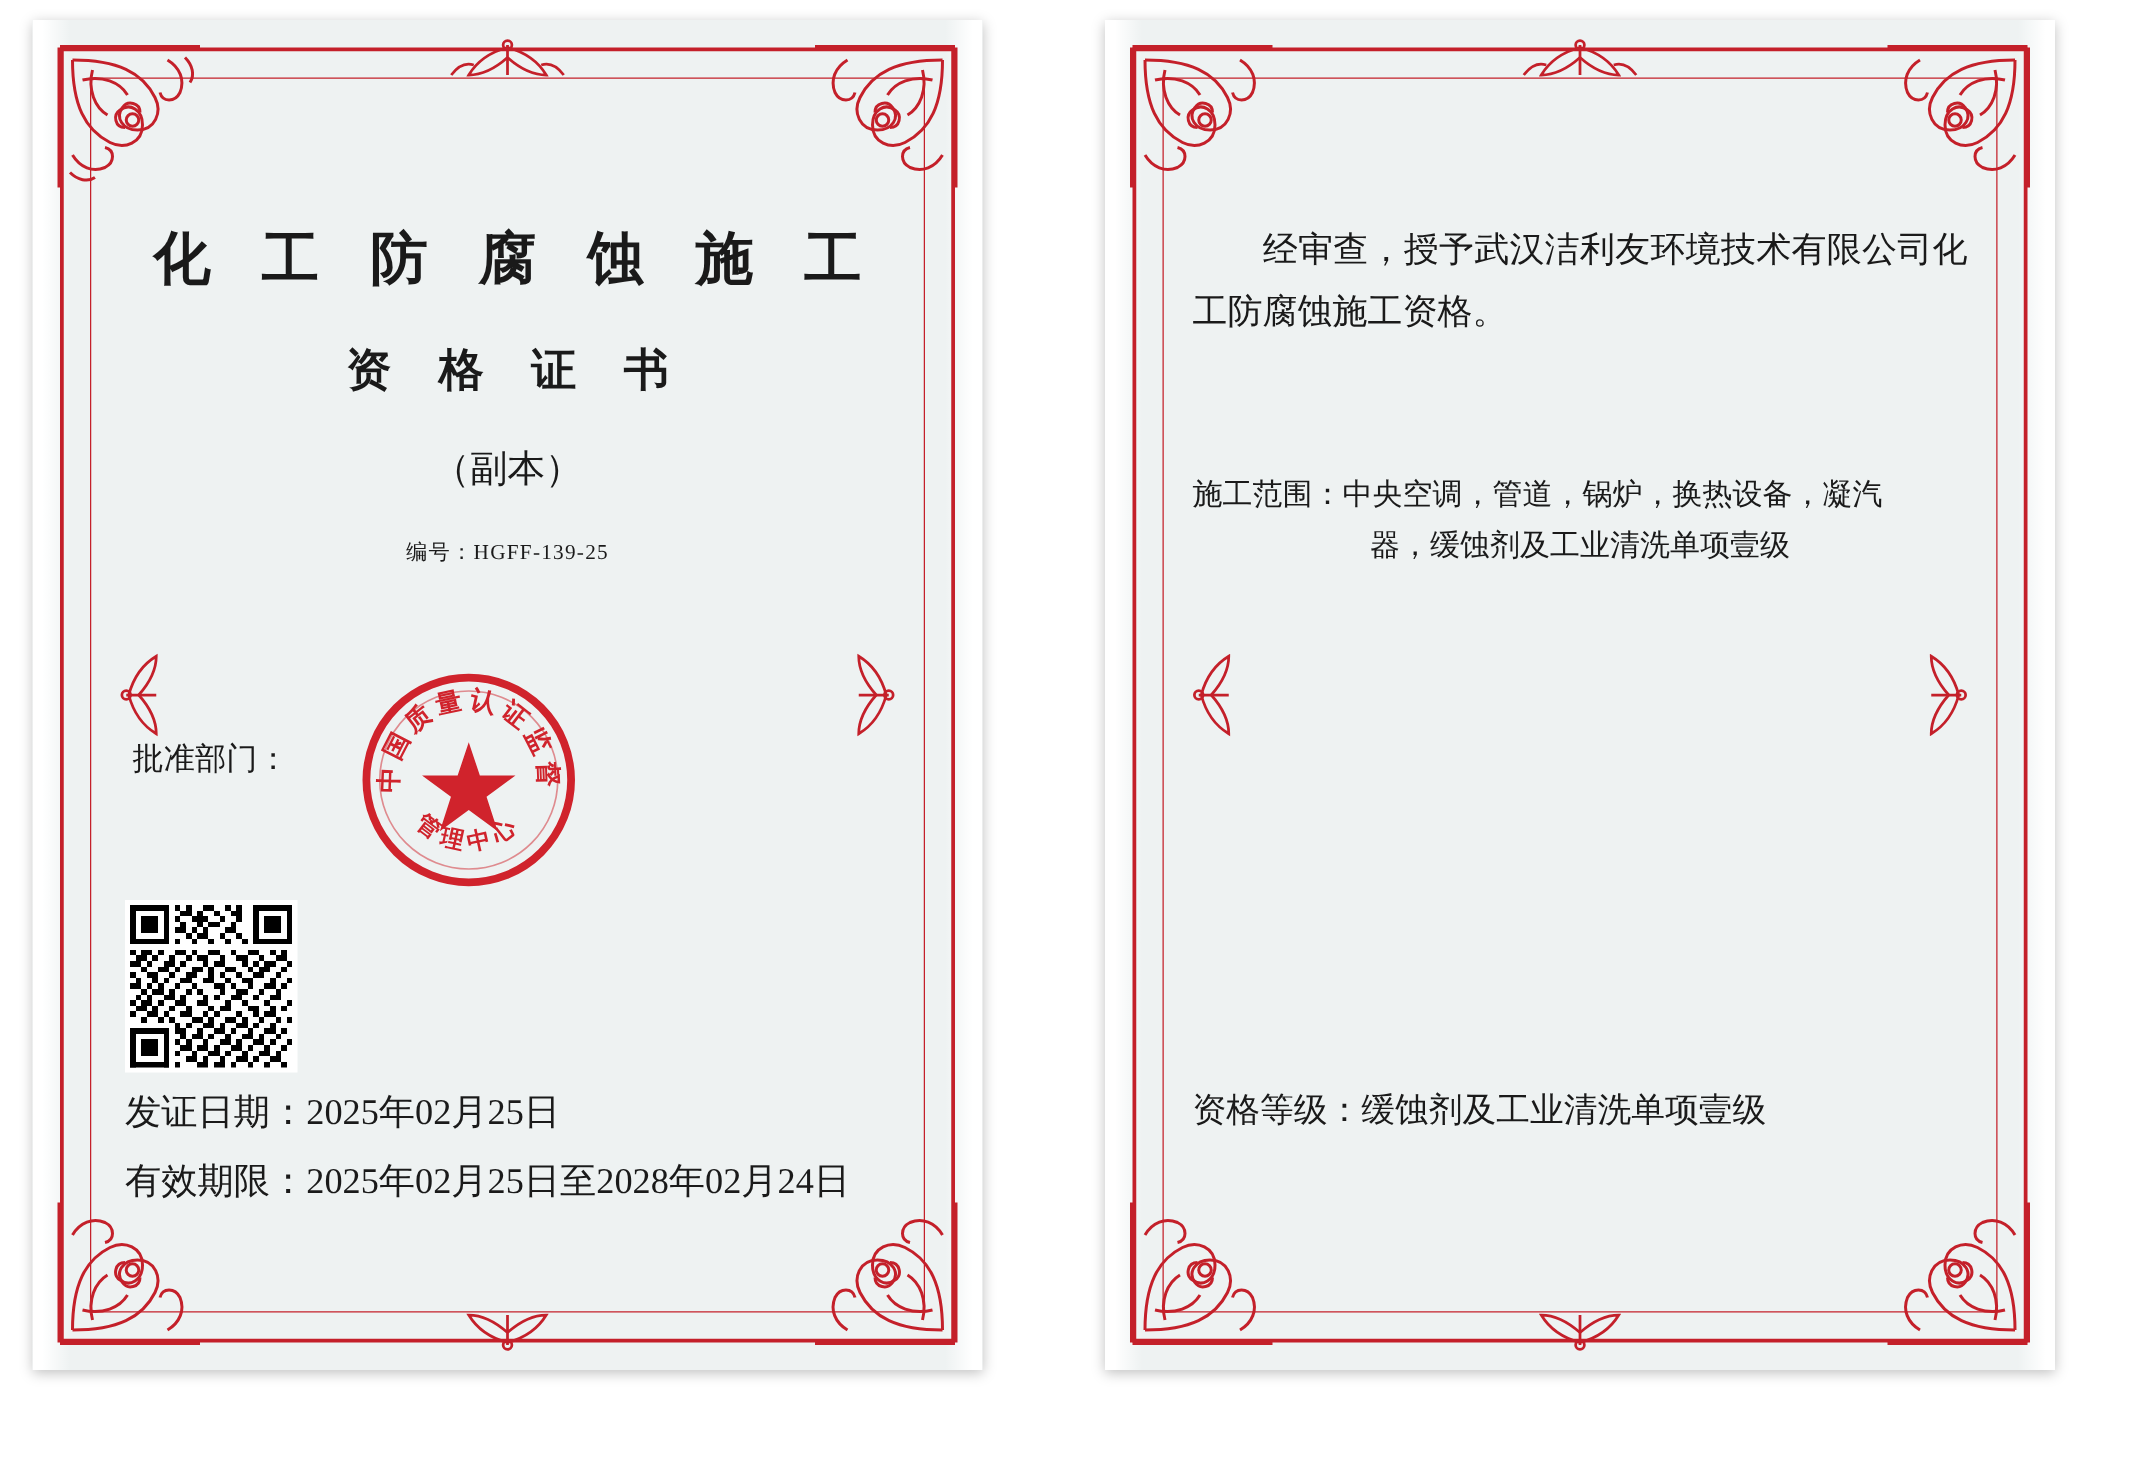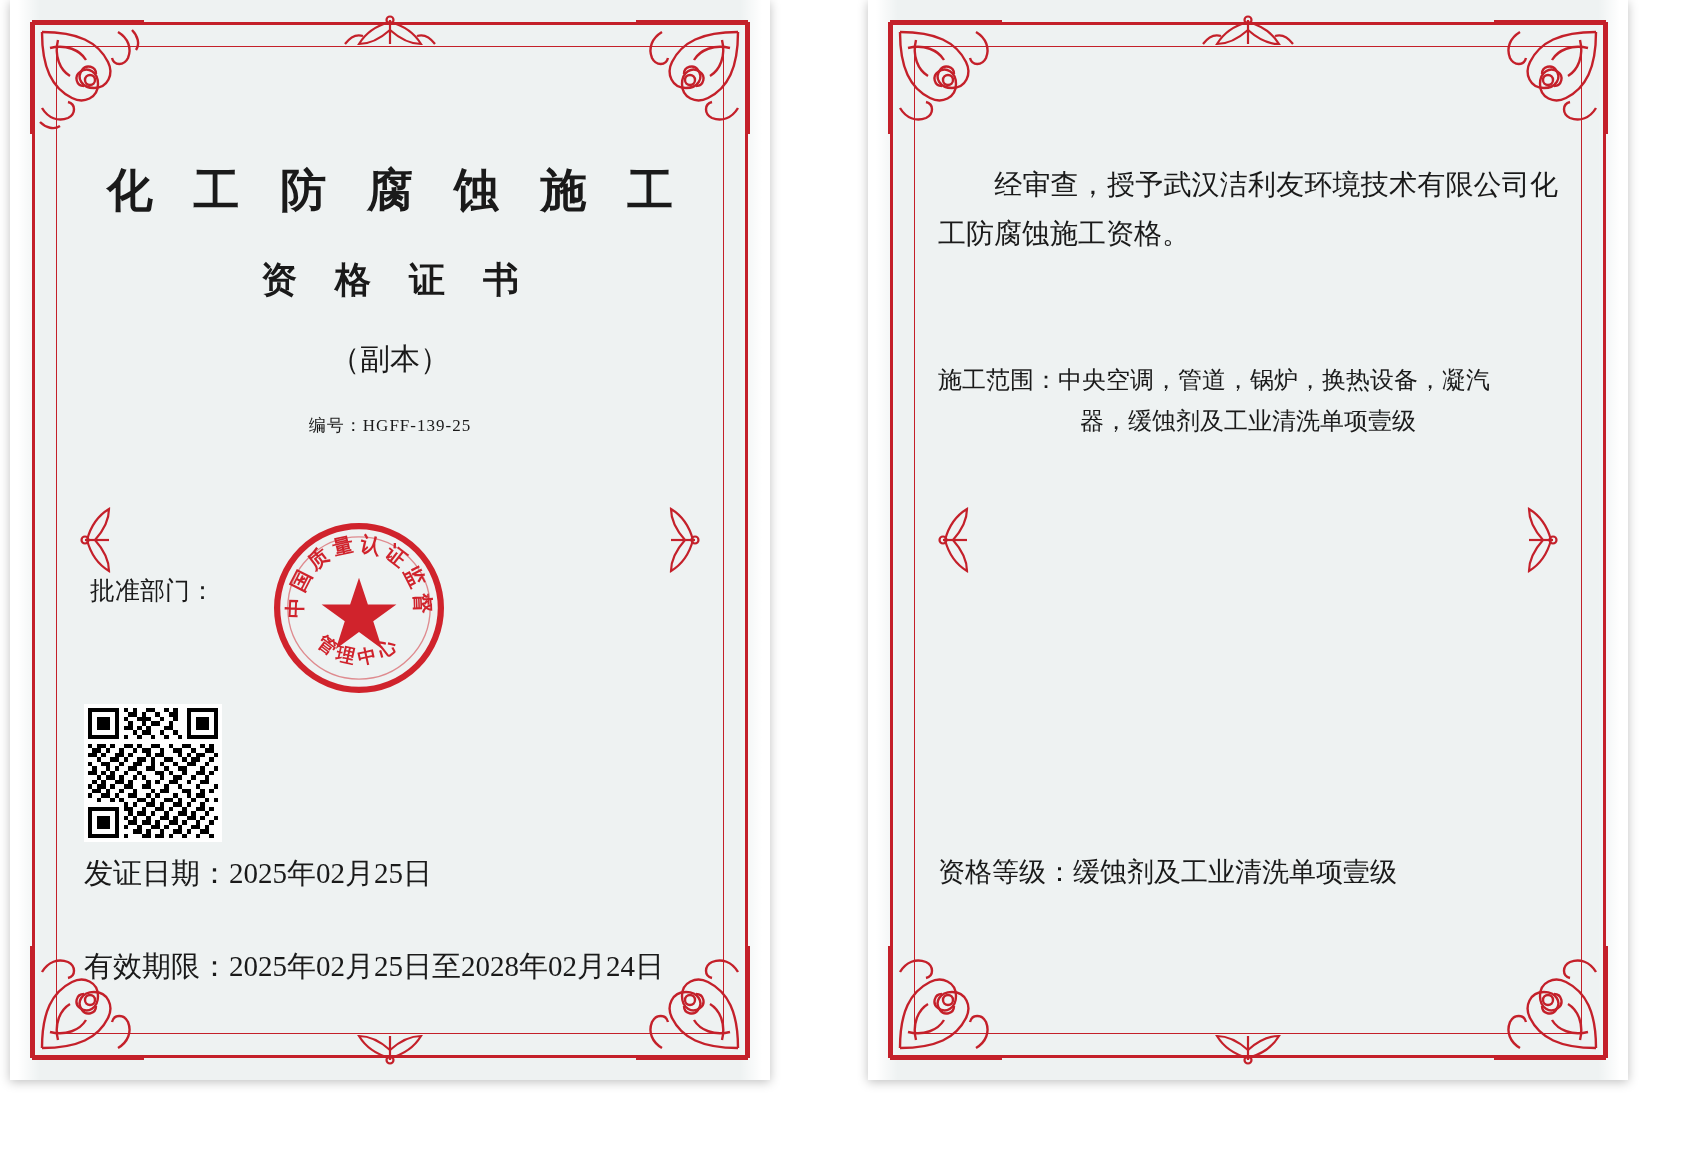--- a/index.html
+++ b/index.html
@@ -7,21 +7,21 @@
     width:1708px;height:1169px;
     background:#ffffff;
     font-family:"Liberation Serif","DejaVu Serif",serif;
     overflow:hidden;
   }
   .spread{
     position:relative;
     width:1708px;height:1137px;
     display:flex;
     gap:60px;
-    padding:0;
+    padding:16px;
     box-sizing:border-box;
   }
   .page{
     position:relative;
     width:760px;
     height:1080px;
     margin-top:0;
     background:#eef2f2;
     box-shadow:0 2px 10px rgba(0,0,0,.25);
     box-sizing:border-box;
@@ -136,21 +136,21 @@
   }
   .qr svg{display:block;width:130px;height:130px;}
   .date-line{
     position:absolute;
     left:4px;
     font-size:29px;
     color:#1a1a1a;
     white-space:nowrap;
   }
   .date-line.issue{top:790px;}
-  .date-line.valid{top:883px;}
+  .date-line.valid{top:845px;}
 
   
   .body-p{
     font-size:28px;
     line-height:1.75;
     color:#1a1a1a;
     margin-top:96px;
     text-align:justify;
   }
   .body-p .indent{display:inline-block;width:2em;}

